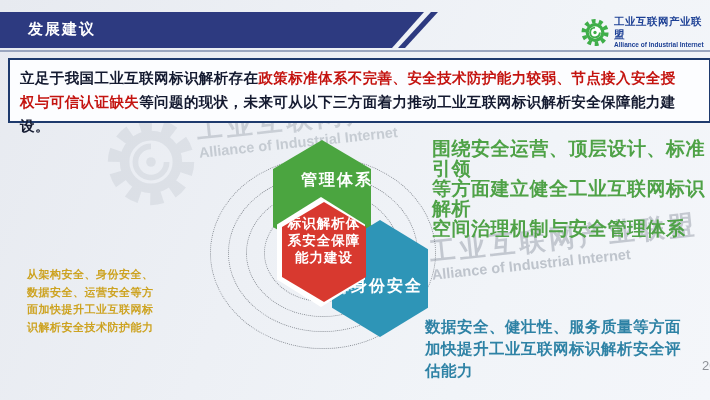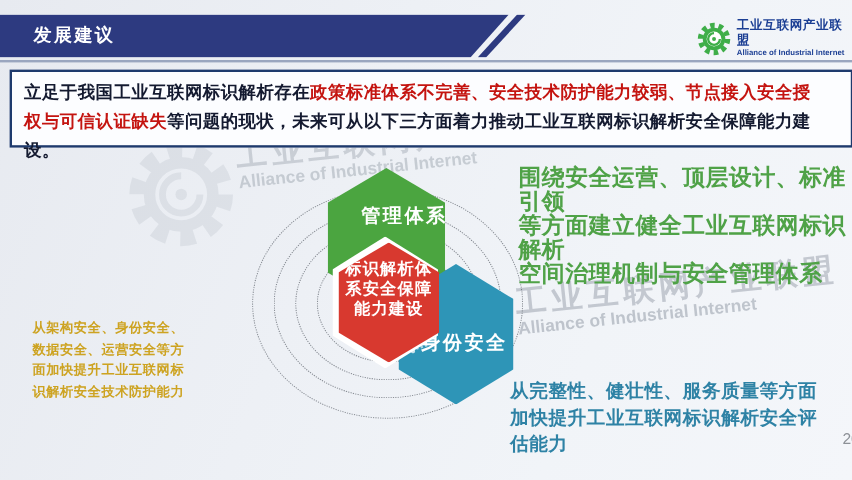--- a/index.html
+++ b/index.html
@@ -142,19 +142,19 @@
 能力建设</div>
   </div>
 
   <div class="ann ann-management">围绕安全运营、顶层设计、标准引领
 等方面建立健全工业互联网标识解析
 空间治理机制与安全管理体系</div>
   <div class="ann ann-protection">从架构安全、身份安全、
 数据安全、运营安全等方
 面加快提升工业互联网标
 识解析安全技术防护能力</div>
-  <div class="ann ann-assessment">从完整性、健壮性、服务质量等方面
+  <div class="ann ann-assessment">数据安全、健壮性、服务质量等方面
 加快提升工业互联网标识解析安全评
 估能力</div>
 
   <div class="page-number">20</div>
 
 </div>
 
 </body></html>

